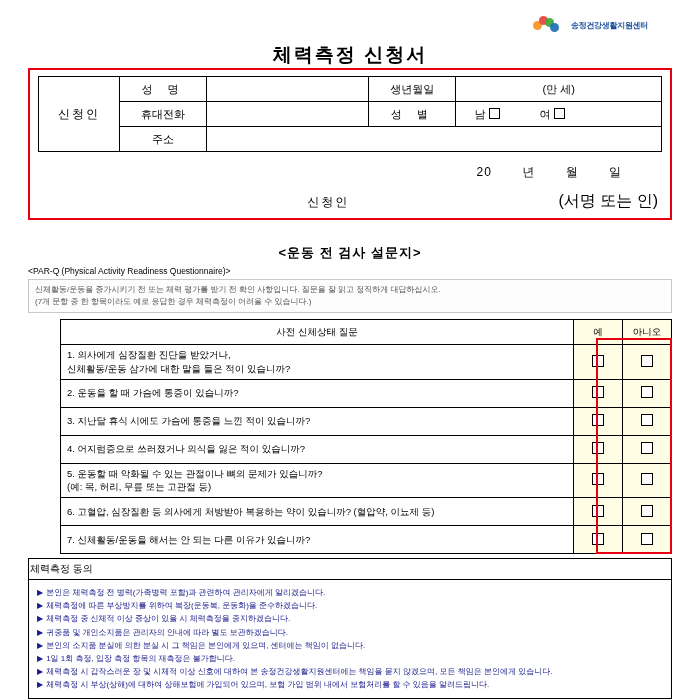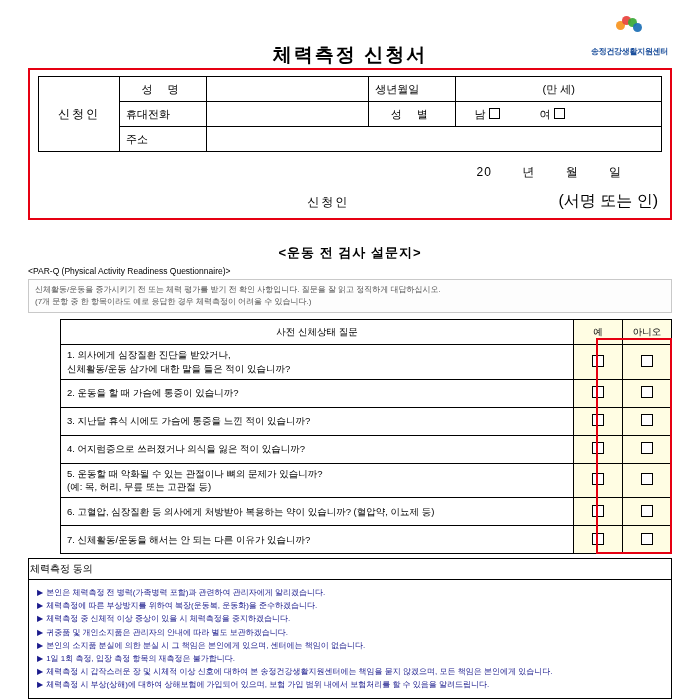--- a/index.html
+++ b/index.html
@@ -19,25 +19,24 @@
     width: 700px;
     height: 700px;
     position: relative;
     box-sizing: border-box;
     padding: 0 28px;
   }
   
   .logo-row {
     position: absolute;
     top: 16px;
-    right: 32px;
+    right: 52px;
     display: flex;
     align-items: center;
     gap: 12px;
-    flex-direction: column;
   }
   .logo-mark {
     width: 26px;
     height: 18px;
     position: relative;
   }
   .logo-mark span {
     position: absolute;
     width: 9px;
     height: 9px;
@@ -77,21 +76,21 @@
     table-layout: fixed;
   }
   table.app-table td {
     border: 1px solid #000;
     height: 22px;
     padding: 1px 6px;
     vertical-align: middle;
   }
   .cell-center { text-align: center; }
   .lbl { letter-spacing: 6px; text-align: center; }
-  .lbl-nosp { text-align: left; }
+  .lbl-nosp { text-align: center; }
   .applicant-cell {
     text-align: center;
     font-size: 12px;
     letter-spacing: 2px;
   }
   .chkbox {
     display: inline-block;
     width: 9px;
     height: 9px;
     border: 1px solid #000;

